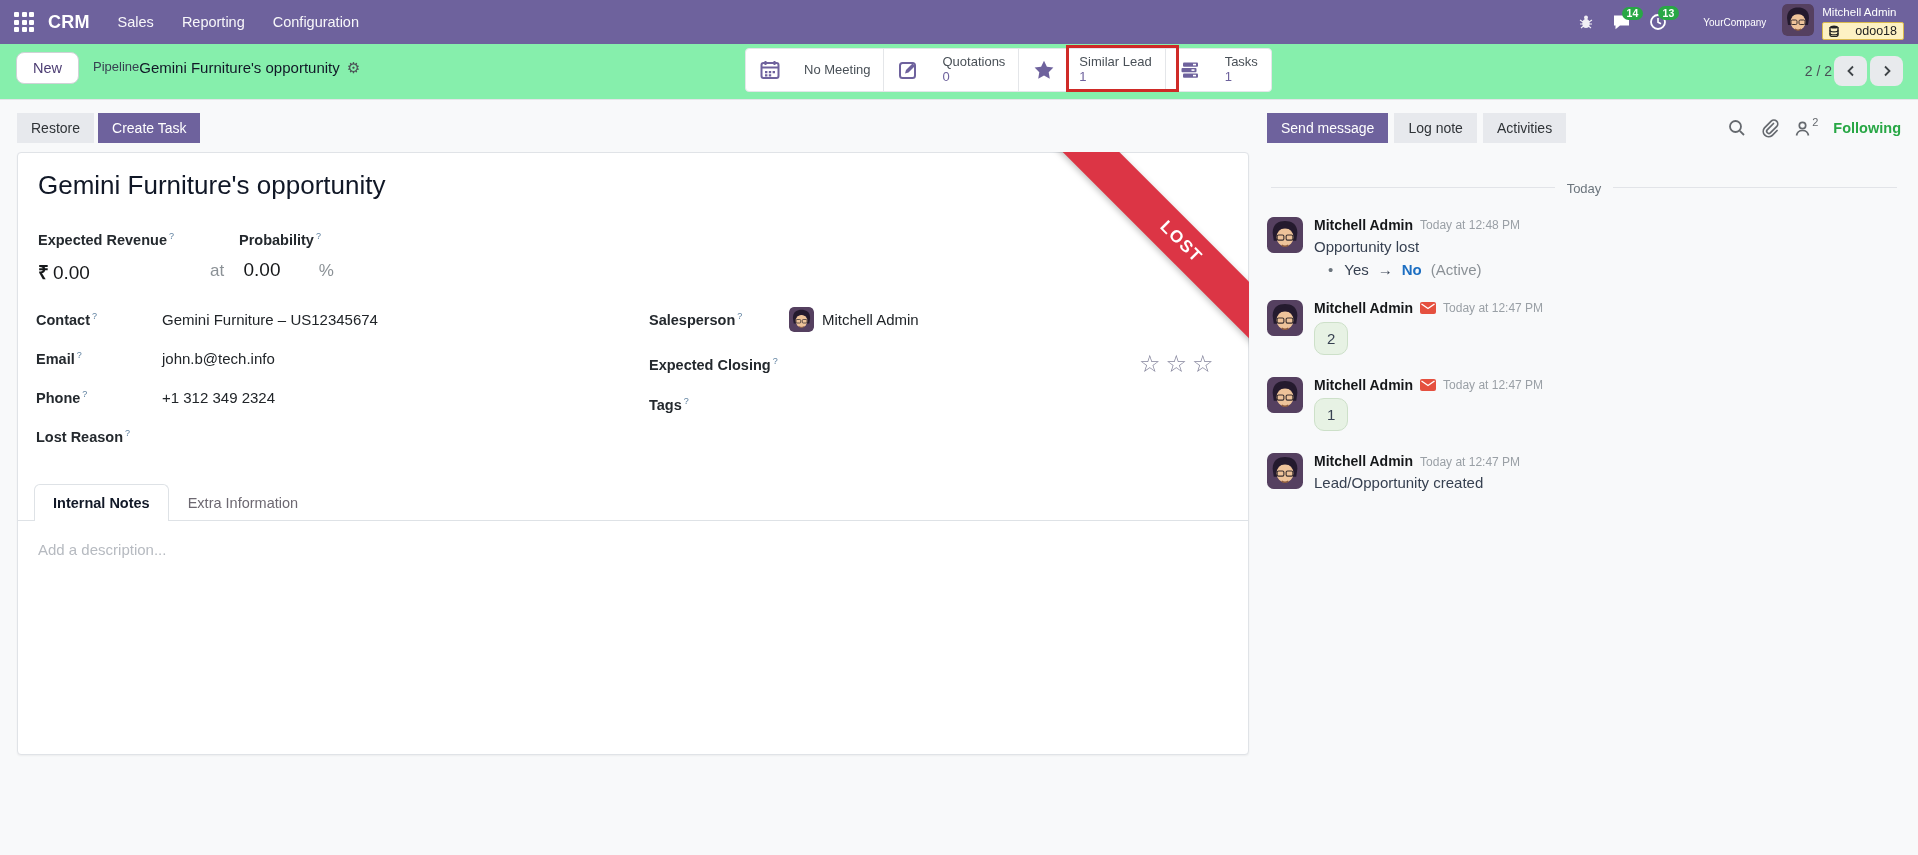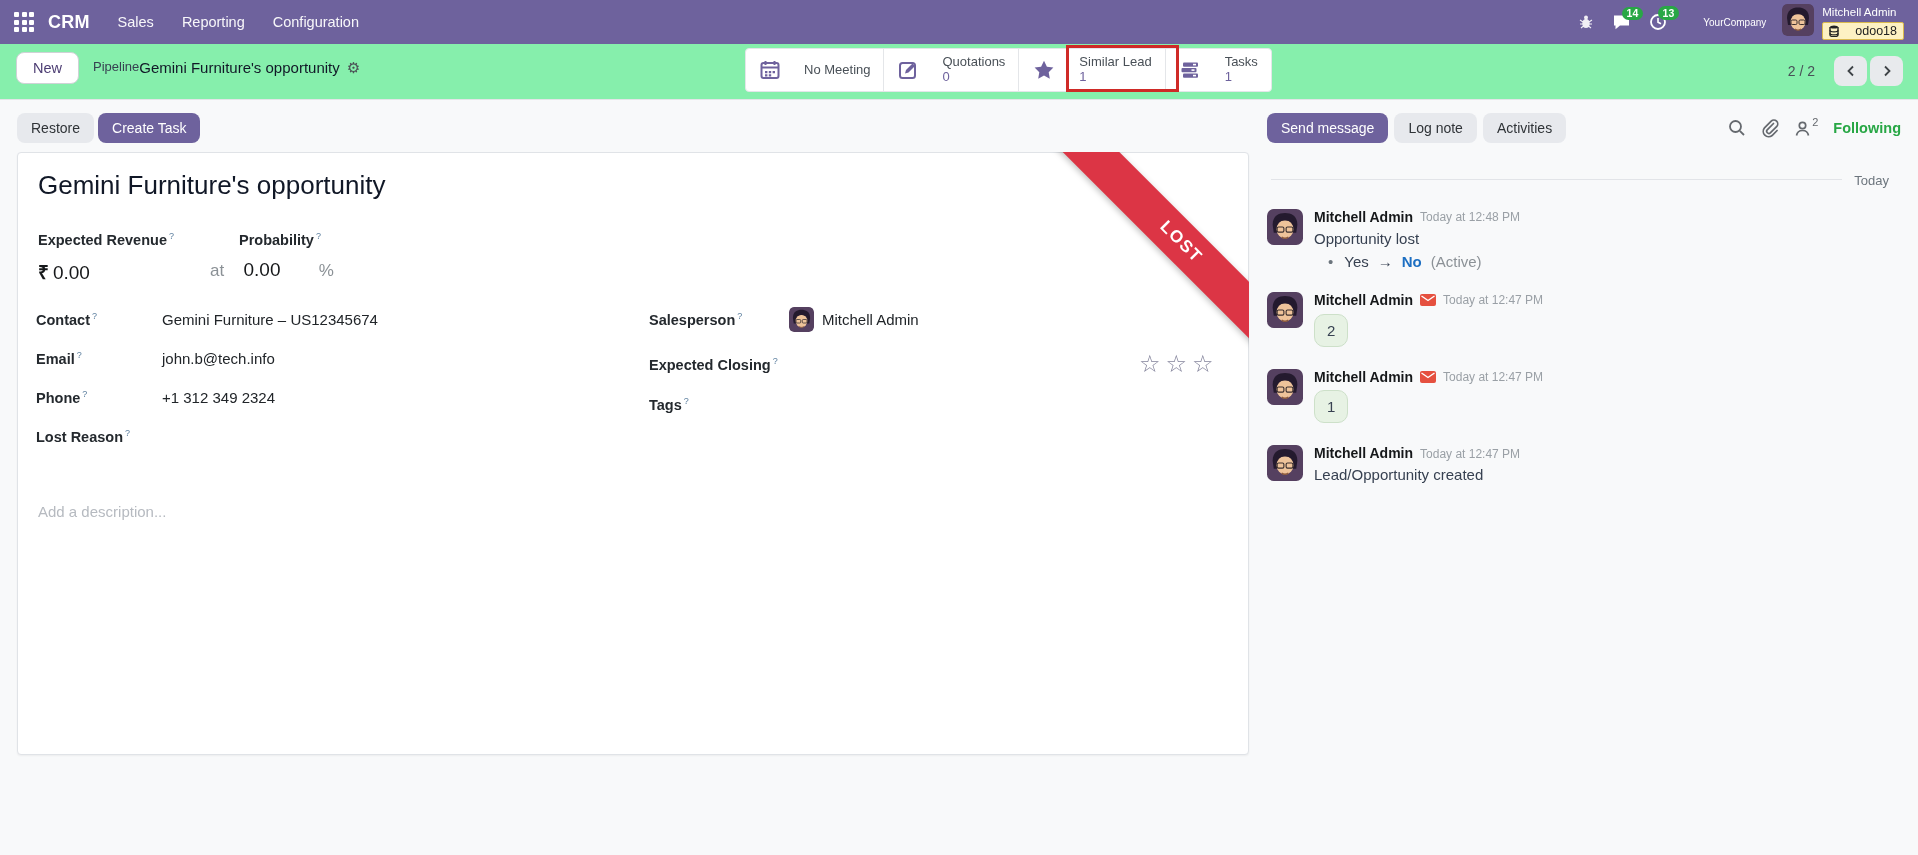--- a/index.html
+++ b/index.html
@@ -31,28 +31,28 @@
   .crumb-parent{font-size:13px;color:#374151;cursor:pointer}
   .crumb-current{font-size:15px;color:#111827;display:flex;align-items:center;gap:7px}
   .gear{font-size:15px;color:#4b5055;cursor:pointer}
   .stat-group{position:absolute;left:745px;top:4px;height:44px;display:flex;border:1px solid #e4e6e9;border-radius:4px;background:#fff}
   .stat-btn{display:flex;align-items:center;gap:23px;padding:0 13px;border-right:1px solid #e4e6e9;cursor:pointer}
   .stat-btn:last-child{border-right:none}
   .stat-text{display:flex;flex-direction:column;line-height:1.15}
   .stat-label{font-size:13px;color:#495057}
   .stat-count{font-size:13px;color:#6e629d}
   .annotation-rect{position:absolute;left:1066px;top:45px;width:113px;height:47px;border:3px solid #cf2a27;pointer-events:none;z-index:50}
-  .pager{position:absolute;right:15px;top:12px;display:flex;align-items:center;gap:19px}
+  .pager{position:absolute;right:15px;top:12px;display:flex;align-items:center;gap:2px}
   .pager-value{font-size:14px;color:#495057}
   .pager-btns{display:flex;gap:3px}
   .pager-btn{width:33px;height:30px;background:#e8eaed;border:none;border-radius:8px;display:flex;align-items:center;justify-content:center;cursor:pointer}
 
   
   .status-row{position:absolute;left:17px;top:113px;display:flex;gap:4px}
-  .btn{font-size:14px;border:none;border-radius:8px;padding:7px 14px;cursor:pointer;font-weight:500}
+  .btn{font-size:14px;border:none;border-radius:0;padding:7px 14px;cursor:pointer;font-weight:500}
   .btn-secondary{background:#e7e9ed;color:#2f3337}
   .btn-primary{background:#6e629d;color:#fff}
 
   
   .sheet{position:absolute;left:17px;top:152px;width:1232px;height:603px;background:#fff;border:1px solid #e0e3e7;border-radius:4px;box-shadow:0 1px 2px rgba(0,0,0,.05)}
   .ribbon-wrap{position:absolute;top:-1px;right:-1px;width:200px;height:200px;overflow:hidden;border-top-right-radius:4px;pointer-events:none}
   .ribbon{position:absolute;top:70px;right:-92px;width:320px;background:#dc3545;color:#fff;text-align:center;font-size:17px;font-weight:700;letter-spacing:1.5px;padding:10px 0;transform:rotate(45deg);box-shadow:0 2px 6px rgba(0,0,0,.25)}
   .sheet-title{position:absolute;left:20px;top:17px;font-size:26px;font-weight:500;color:#111827}
   .fgroup{position:absolute;font-size:15px}
   .flabel{font-weight:600;color:#24292e;font-size:14.5px}
@@ -75,21 +75,21 @@
 
   
   .chatter{position:absolute;left:1267px;top:113px;width:634px}
   .chatter-header{display:flex;align-items:center}
   .chatter-btns{display:flex;gap:6px}
   .ch-spacer{flex:1}
   .ch-icons{display:flex;align-items:center;gap:15px}
   .ch-icon{cursor:pointer;display:flex;align-items:flex-start}
   .follower-sup{font-size:11px;color:#65696e;margin-left:1px;position:relative;top:-4px}
   .following{color:#28a745;font-size:14.5px;font-weight:600;cursor:pointer}
-  .divider{position:relative;text-align:right;margin-top:28px;height:16px}
+  .divider{position:relative;text-align:center;margin-top:36px;height:16px}
   .divider:before{content:"";position:absolute;left:4px;right:4px;top:8px;height:1px;background:#e2e4e8}
   .divider span{position:relative;background:#f8f9fa;padding:0 12px;font-size:13px;color:#6c757d}
   .message{display:flex;gap:11px;margin-top:22px}
   .msg-body{flex:1}
   .msg-head{display:flex;align-items:center;gap:7px;line-height:1.2}
   .msg-author{font-size:14px;font-weight:700;color:#16181a}
   .msg-time{font-size:12px;color:#9aa0a6}
   .msg-text{font-size:15px;color:#374151;margin-top:4px}
   .track-row{display:flex;align-items:center;gap:9px;font-size:15px;margin-top:6px;margin-left:14px;color:#374151}
   .track-row:before{content:"\2022";color:#6c757d;margin-right:2px}
@@ -298,20 +298,24 @@
     <span><span class="flabel">Expected Closing</span><sup class="hmark">?</sup></span>
     <span style="display:flex;align-items:center">
       <span class="fvalue"></span>
       <span class="stars" style="margin-left:350px">☆☆☆</span>
     </span>
     <span><span class="flabel">Tags</span><sup class="hmark">?</sup></span>
     <span class="fvalue"></span>
   </div>
 
   <div class="notebook">
+    <div class="tabs">
+      <span class="tab active">Internal Notes</span>
+      <span class="tab">Extra Information</span>
+    </div>
     <div class="tab-body">
       <div class="placeholder">Add a description...</div>
     </div>
   </div>
 </div>
 
 <div class="chatter">
   <div class="chatter-header">
     <div class="chatter-btns">
       <button class="btn btn-primary">Send message</button>

